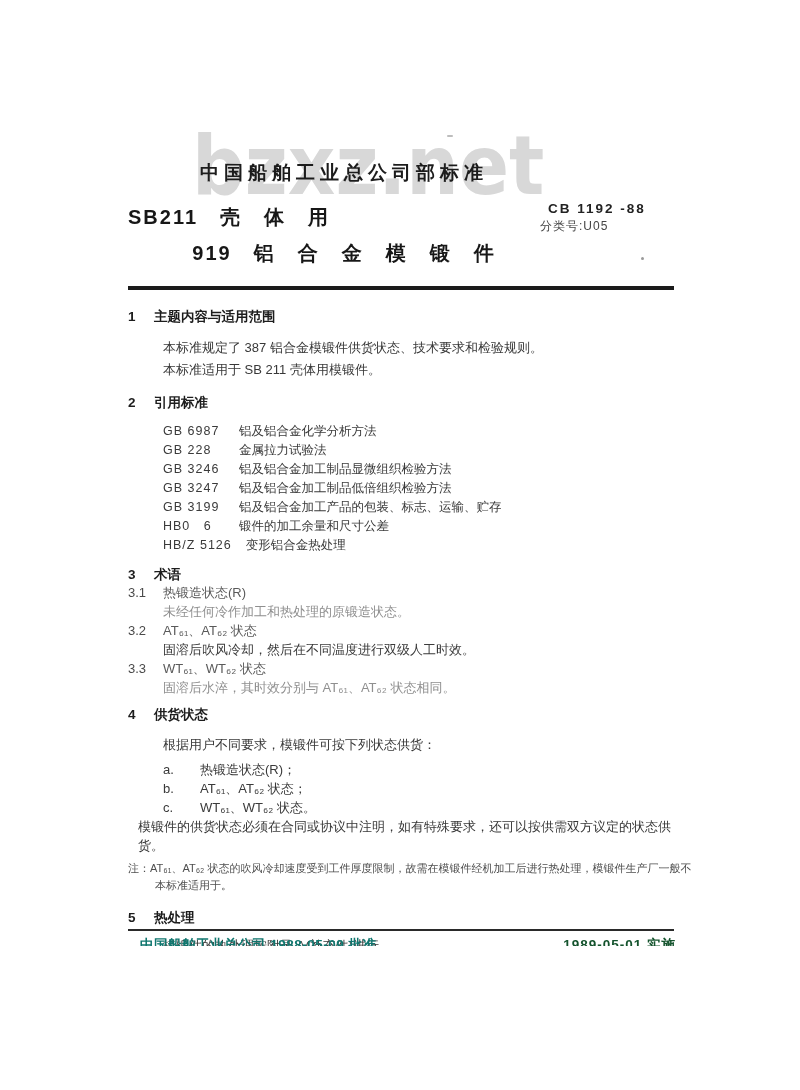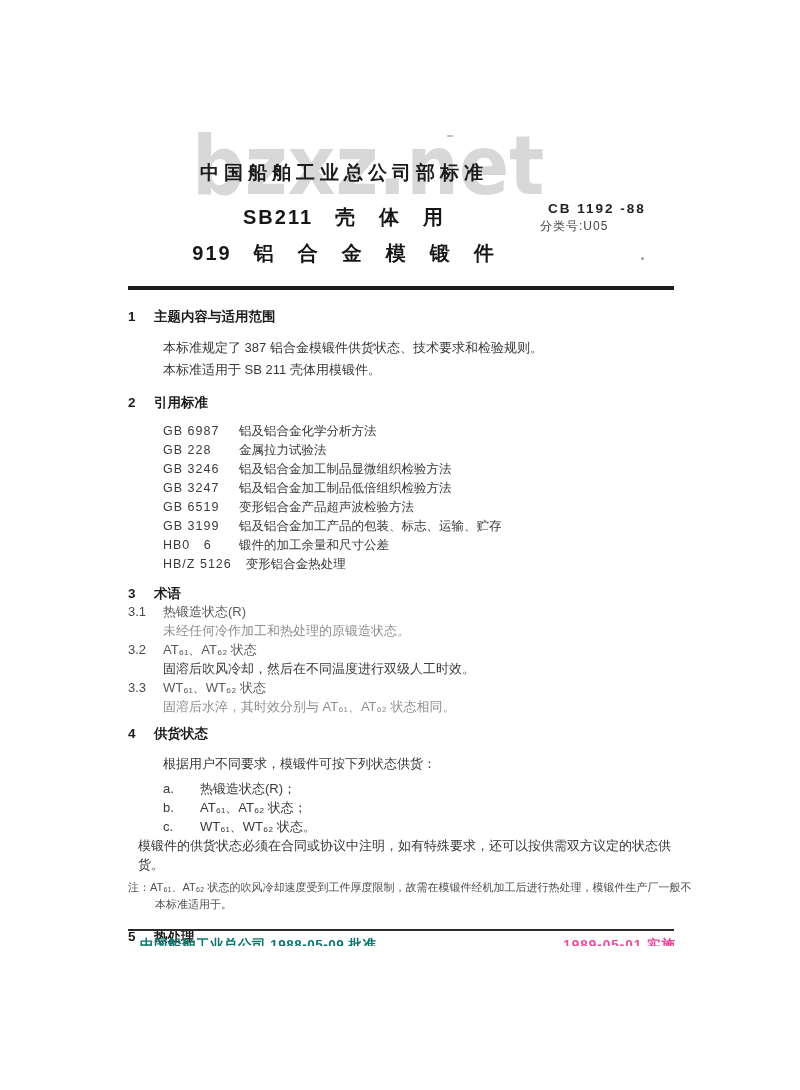--- a/index.html
+++ b/index.html
@@ -21,21 +21,21 @@
     z-index:0; user-select:none;
   }
   
   .org-standard {
     position:absolute; left:128px; top:160px; width:432px;
     text-align:center; font-size:19px; font-weight:bold; color:#1c1c1c;
     letter-spacing:5px; white-space:nowrap; z-index:1;
   }
   .title-line1 {
     position:absolute; left:128px; top:204px; width:432px;
-    text-align:center; font-size:20px; font-weight:bold; color:#171717;
+    text-align:left; font-size:20px; font-weight:bold; color:#171717;
     letter-spacing:2px; white-space:nowrap; z-index:1;
   }
   .title-line2 {
     position:absolute; left:128px; top:240px; width:432px;
     text-align:center; font-size:20px; font-weight:bold; color:#171717;
     letter-spacing:2px; white-space:nowrap; z-index:1;
   }
   .std-block { position:absolute; left:540px; top:201px; z-index:1; }
   .std-code  { font-size:13.5px; font-weight:bold; color:#222; letter-spacing:2px;margin-left:8px; }
   .class-no  { font-size:12px; color:#444; margin-top:2px; letter-spacing:1px; }
@@ -65,21 +65,21 @@
   .note1 { font-size:11px; line-height:17px; color:#4f4f4f; margin-top:5px; white-space:nowrap; }
   .note2 { font-size:11px; line-height:17px; color:#4f4f4f; padding-left:27px; }
   
   .rule-footer { position:absolute; left:128px; top:929px; width:546px; height:2px; background:#2a2a2a; z-index:1; }
   .footer-approve {
     position:absolute; left:131px; top:936px; font-size:13.5px; font-weight:bold;
     color:#0f766e; letter-spacing:0.5px; z-index:1;margin-left:9px;
   }
   .footer-implement {
     position:absolute; right:124px; top:936px; font-size:13.5px; font-weight:bold;
-    color:#ec4899; letter-spacing:1px; z-index:1;
+    color:#14532d; letter-spacing:1px; z-index:1;
   }
   .page-number { position:absolute; left:640px; top:960px; font-size:12px; color:#6a6a6a; z-index:1; }
   
   .speck { position:absolute; background:#9a9a9a; border-radius:50%; z-index:1; }
   .speck-a { left:447px; top:135px; width:6px; height:2px; background:#bdbdbd; border-radius:1px; }
   .speck-b { left:641px; top:257px; width:3px; height:3px; }
   .speck-c { left:351px; top:997px; width:3px; height:3px; background:#b0b0b0; }
 </style>
 </head>
 <body>
@@ -117,23 +117,20 @@
       <div class="ref-row">
         <span class="ref-code">GB 228</span><span class="ref-name">金属拉力试验法</span>
       </div>
       <div class="ref-row">
         <span class="ref-code">GB 3246</span><span class="ref-name">铝及铝合金加工制品显微组织检验方法</span>
       </div>
       <div class="ref-row">
         <span class="ref-code">GB 3247</span><span class="ref-name">铝及铝合金加工制品低倍组织检验方法</span>
       </div>
       <div class="ref-row">
-        <span class="ref-code">GB 6519</span><span class="ref-name">变形铝合金产品超声波检验方法</span>
-      </div>
-      <div class="ref-row">
         <span class="ref-code">GB 3199</span><span class="ref-name">铝及铝合金加工产品的包装、标志、运输、贮存</span>
       </div>
       <div class="ref-row">
         <span class="ref-code">HB0　6</span><span class="ref-name">锻件的加工余量和尺寸公差</span>
       </div>
       <div class="ref-row">
         <span class="ref-code">HB/Z 5126</span><span class="ref-name">变形铝合金热处理</span>
       </div>
     </div>
 

